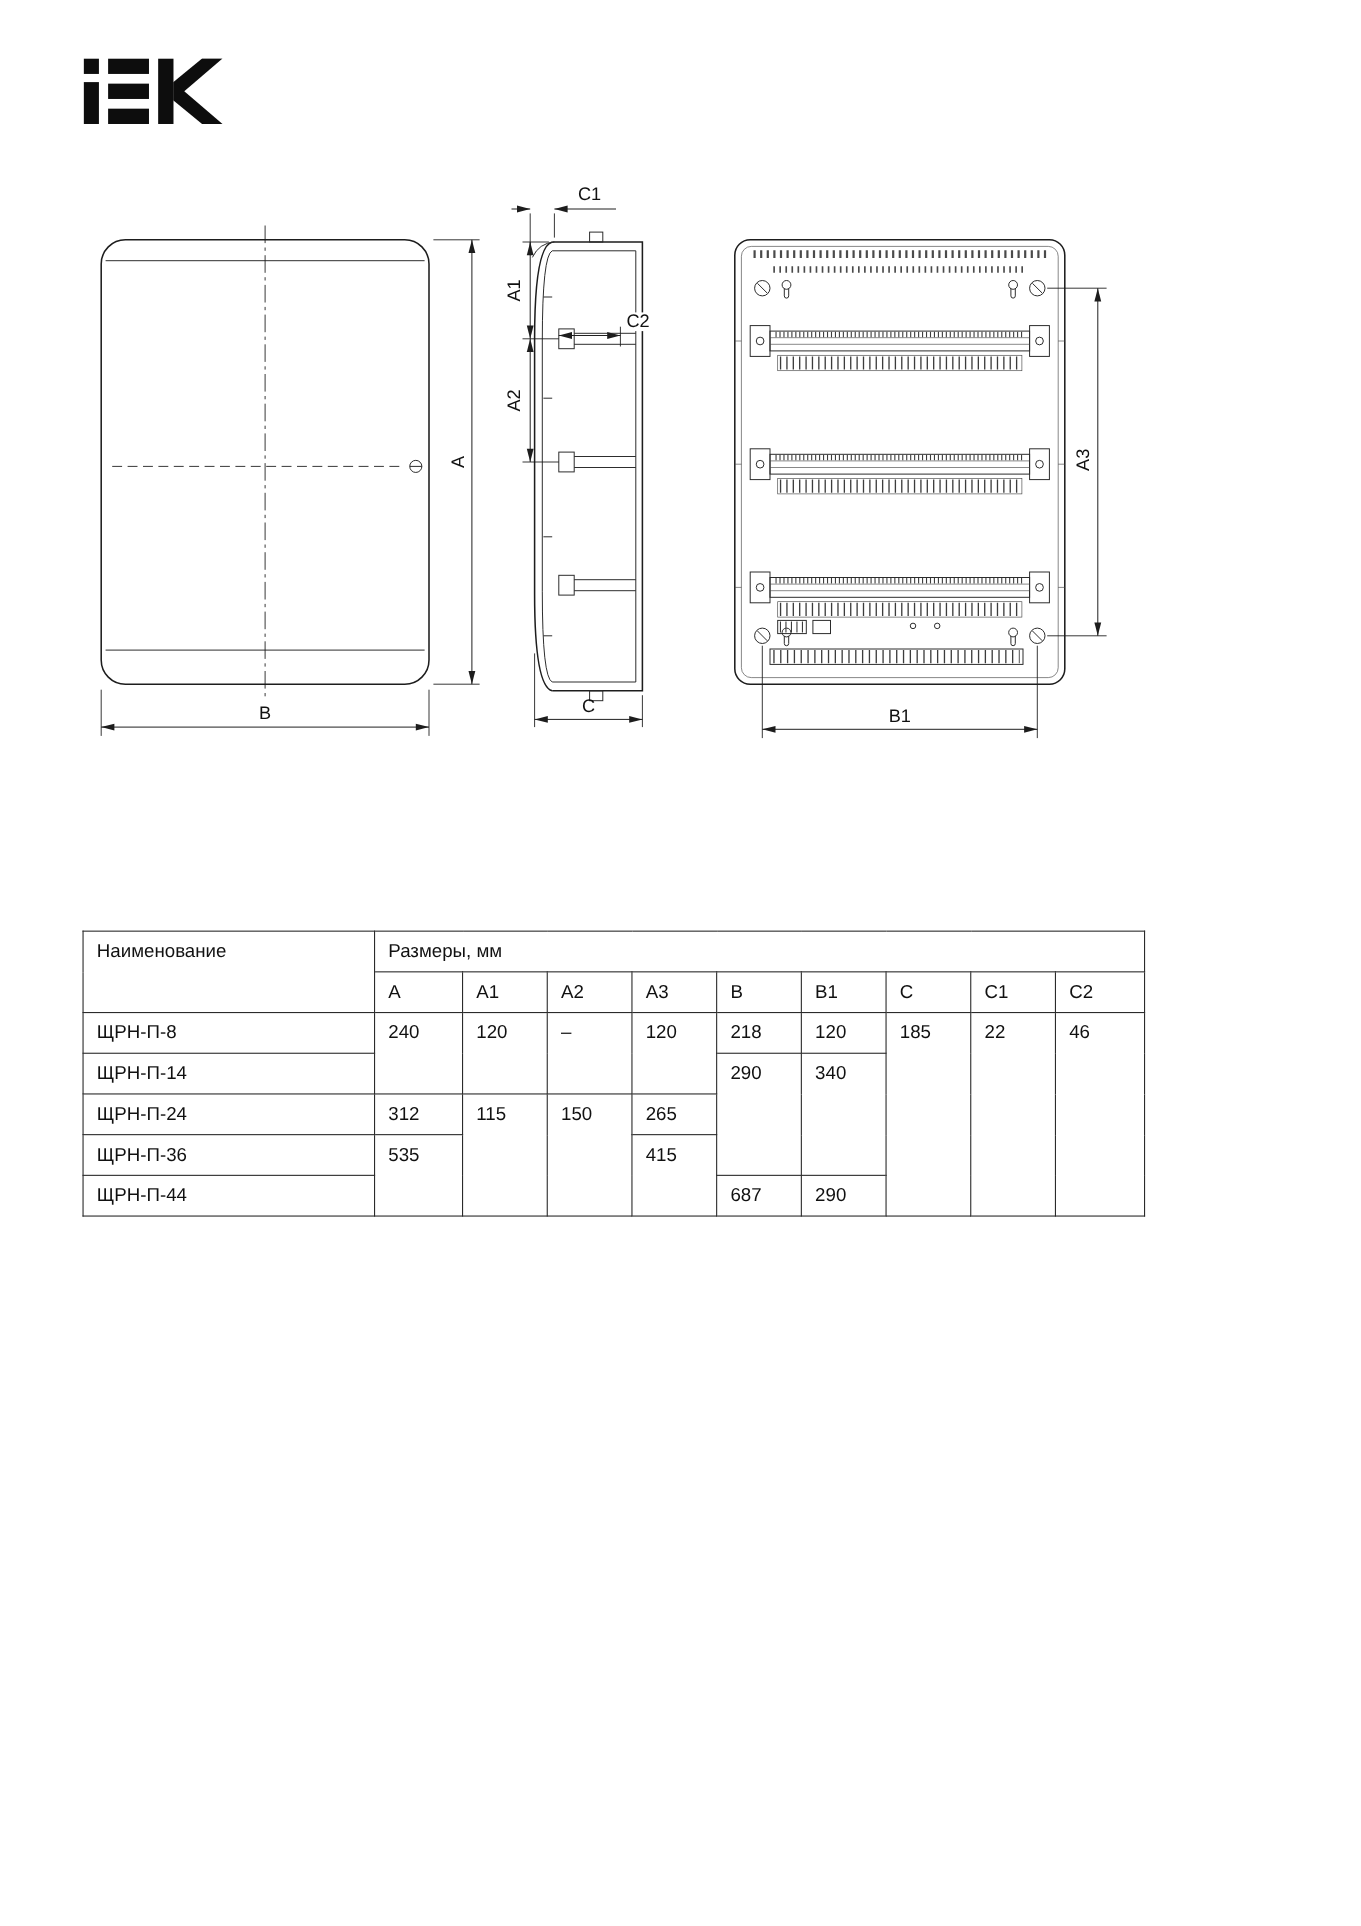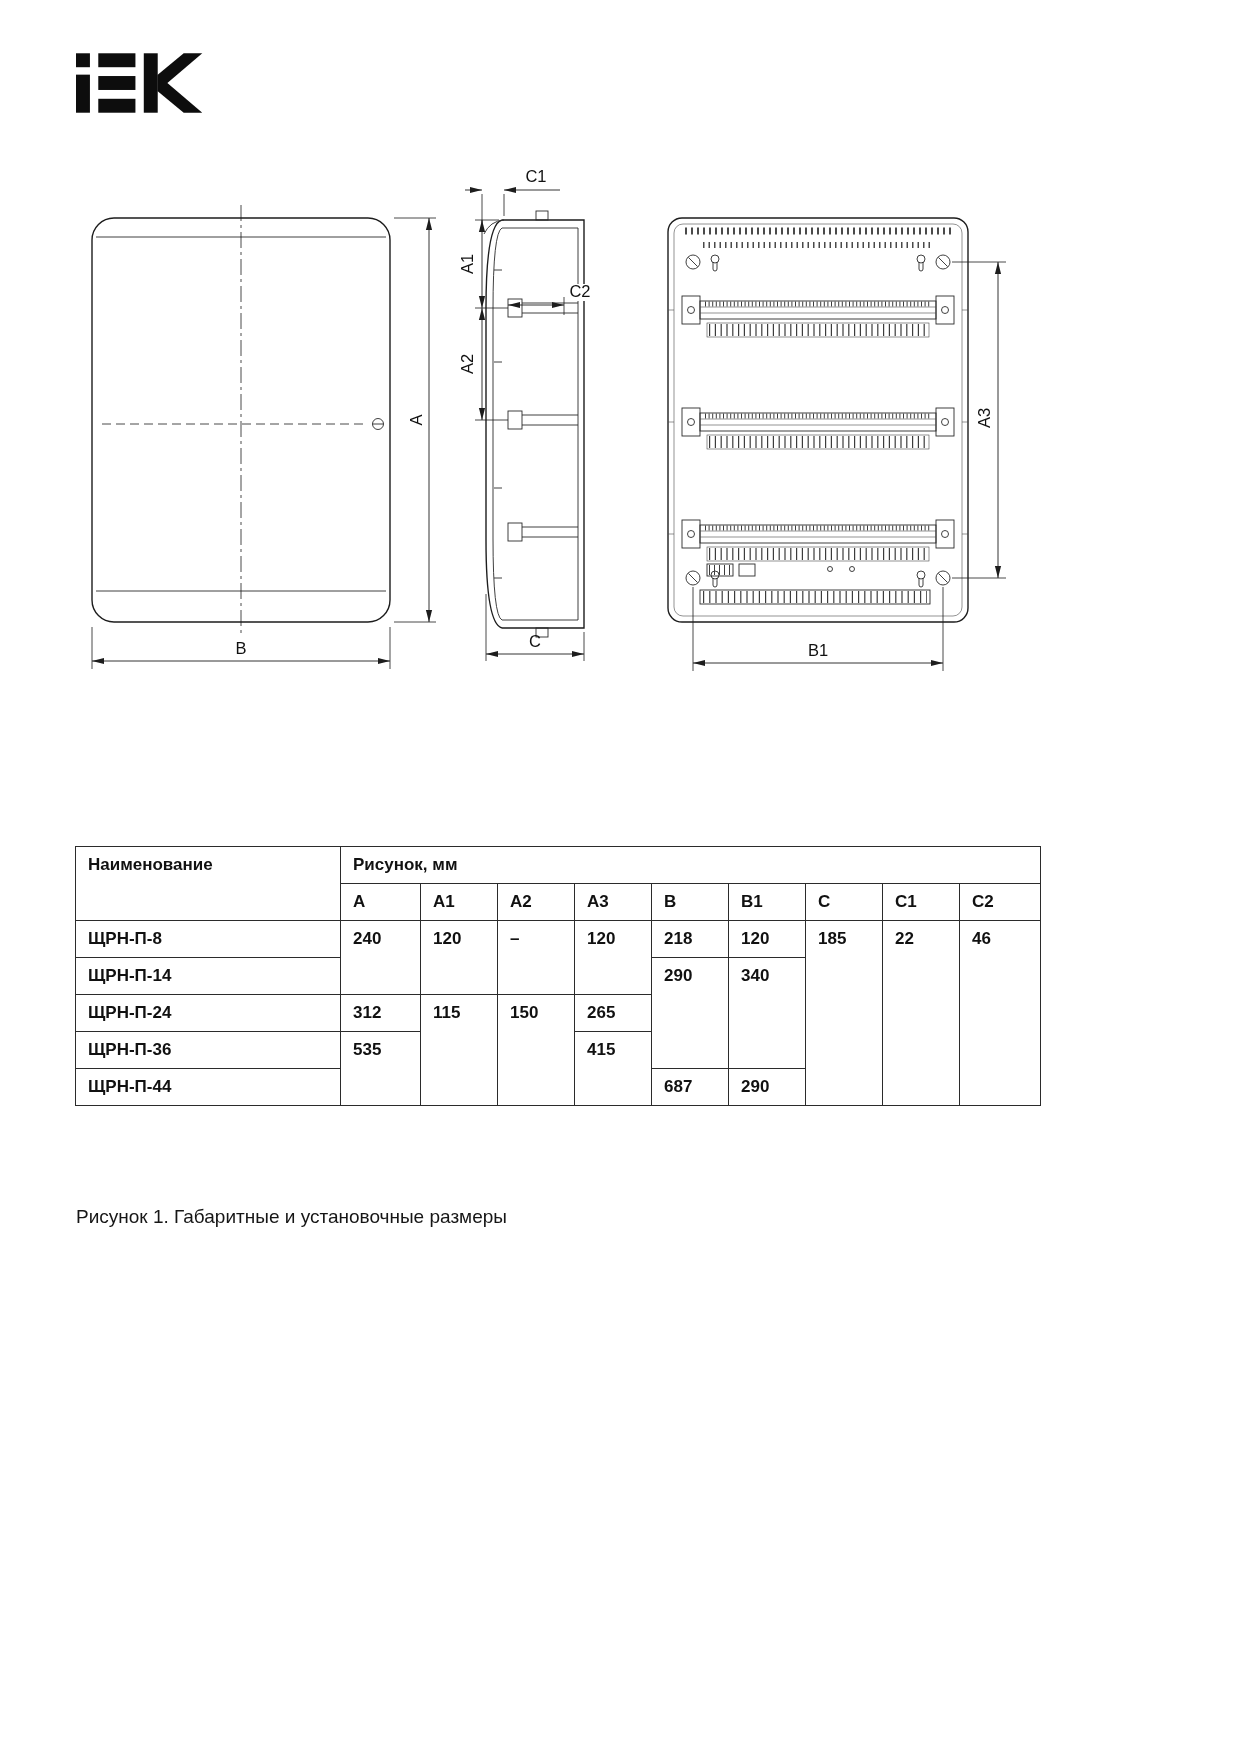--- a/index.html
+++ b/index.html
@@ -23,21 +23,21 @@
   svg .ticks{fill:none;stroke:#3c3c3c;}
   svg .perf{fill:none;stroke:#4a4a4a;}
   svg text{font-family:"Liberation Sans",sans-serif;font-size:16.5px;fill:#111;}
 
   .dim-table{
     position:absolute;left:75px;top:846px;width:965px;
     border-collapse:collapse;font-size:17px;color:#111;table-layout:fixed;
   }
   .dim-table th,.dim-table td{
     border:1px solid #2b2b2b;padding:8px 12px;text-align:left;
-    vertical-align:top;font-weight:700;line-height:20px;box-sizing:border-box;
+    vertical-align:top;font-weight:400;line-height:20px;box-sizing:border-box;
   }
   .caption{
     position:absolute;left:76px;top:1206px;margin:0;
     font-size:19px;color:#161616;
   }
 </style>
 </head>
 <body>
 
 <div class="page">
@@ -265,21 +265,21 @@
       <col style="width:77px">
         <col style="width:77px">
         <col style="width:77px">
         <col style="width:77px">
       <col style="width:77px">
         <col style="width:81px">
     </colgroup>
     <thead>
       <tr>
         <th rowspan="2">Наименование</th>
-        <th colspan="9">Рисунок, мм</th>
+        <th colspan="9">Размеры, мм</th>
       </tr>
       <tr>
         <th>A</th>
         <th>A1</th>
         <th>A2</th>
         <th>A3</th>
         <th>B</th>
         <th>B1</th>
         <th>C</th>
         <th>C1</th>
@@ -317,15 +317,14 @@
         <td rowspan="2">415</td>
       </tr>
       <tr>
         <td>ЩРН-П-44</td>
         <td>687</td>
         <td>290</td>
       </tr>
     </tbody>
   </table>
 
-  <p class="caption">Рисунок 1. Габаритные и установочные размеры</p>
 
 </div>
 
 </body></html>

